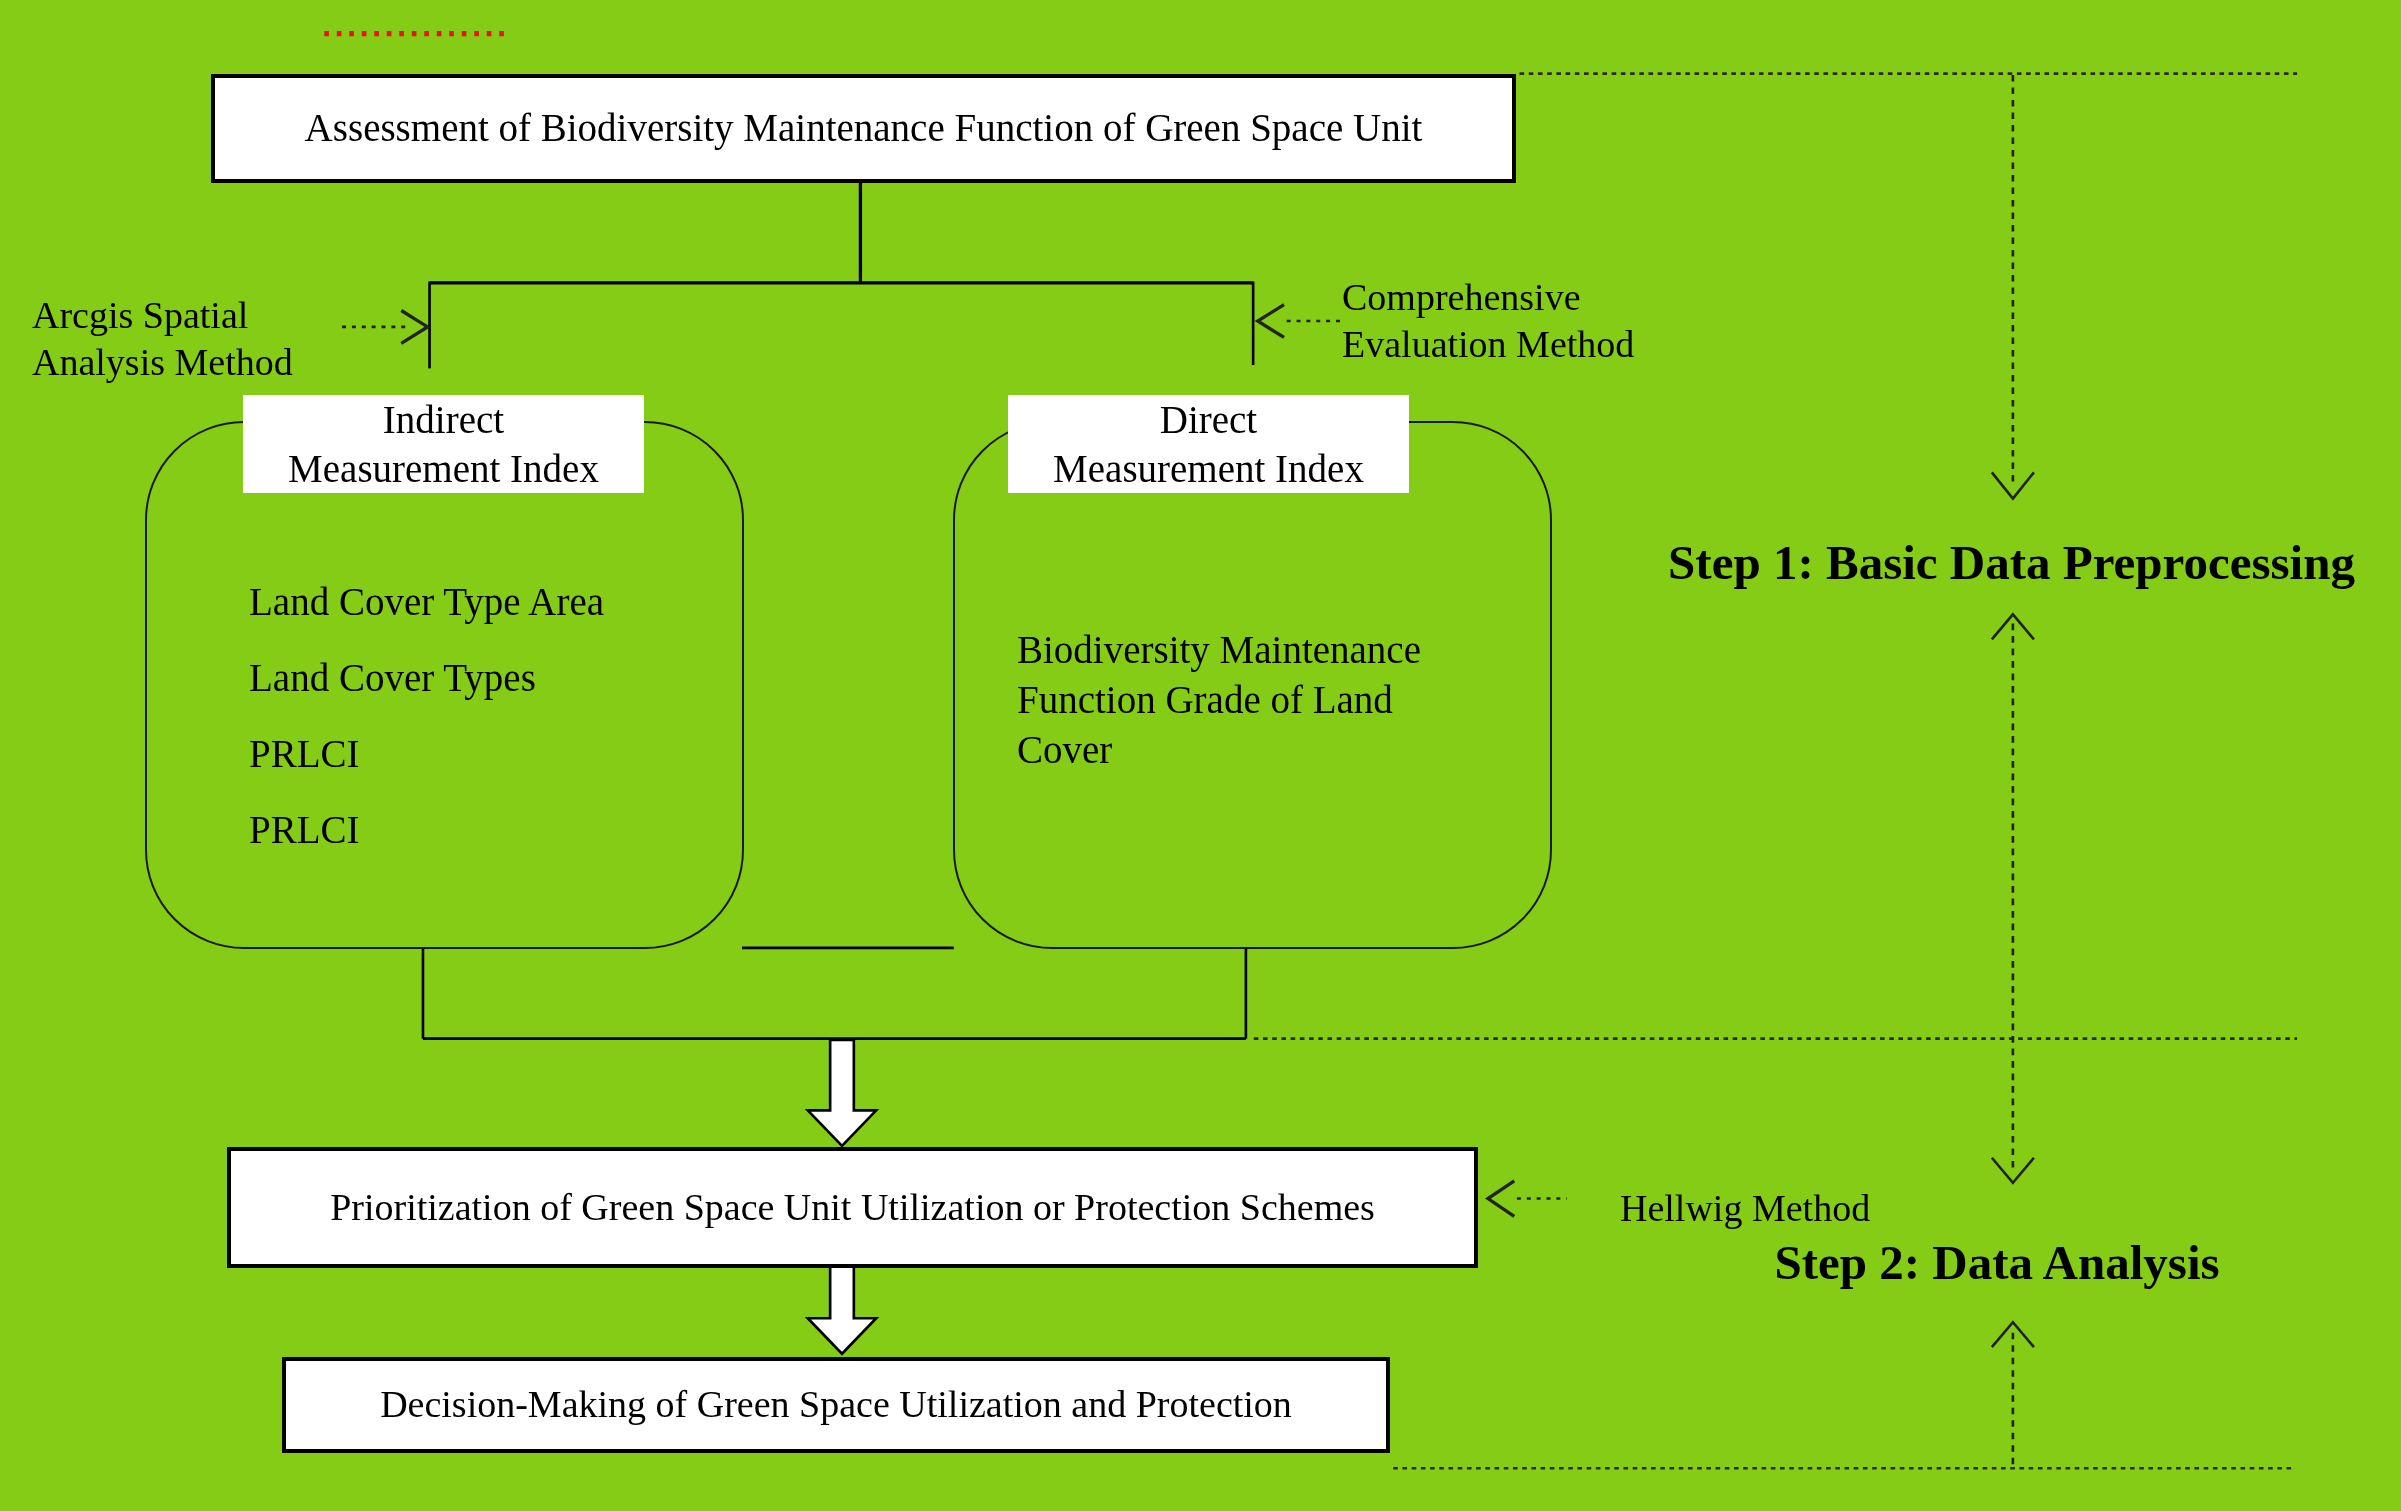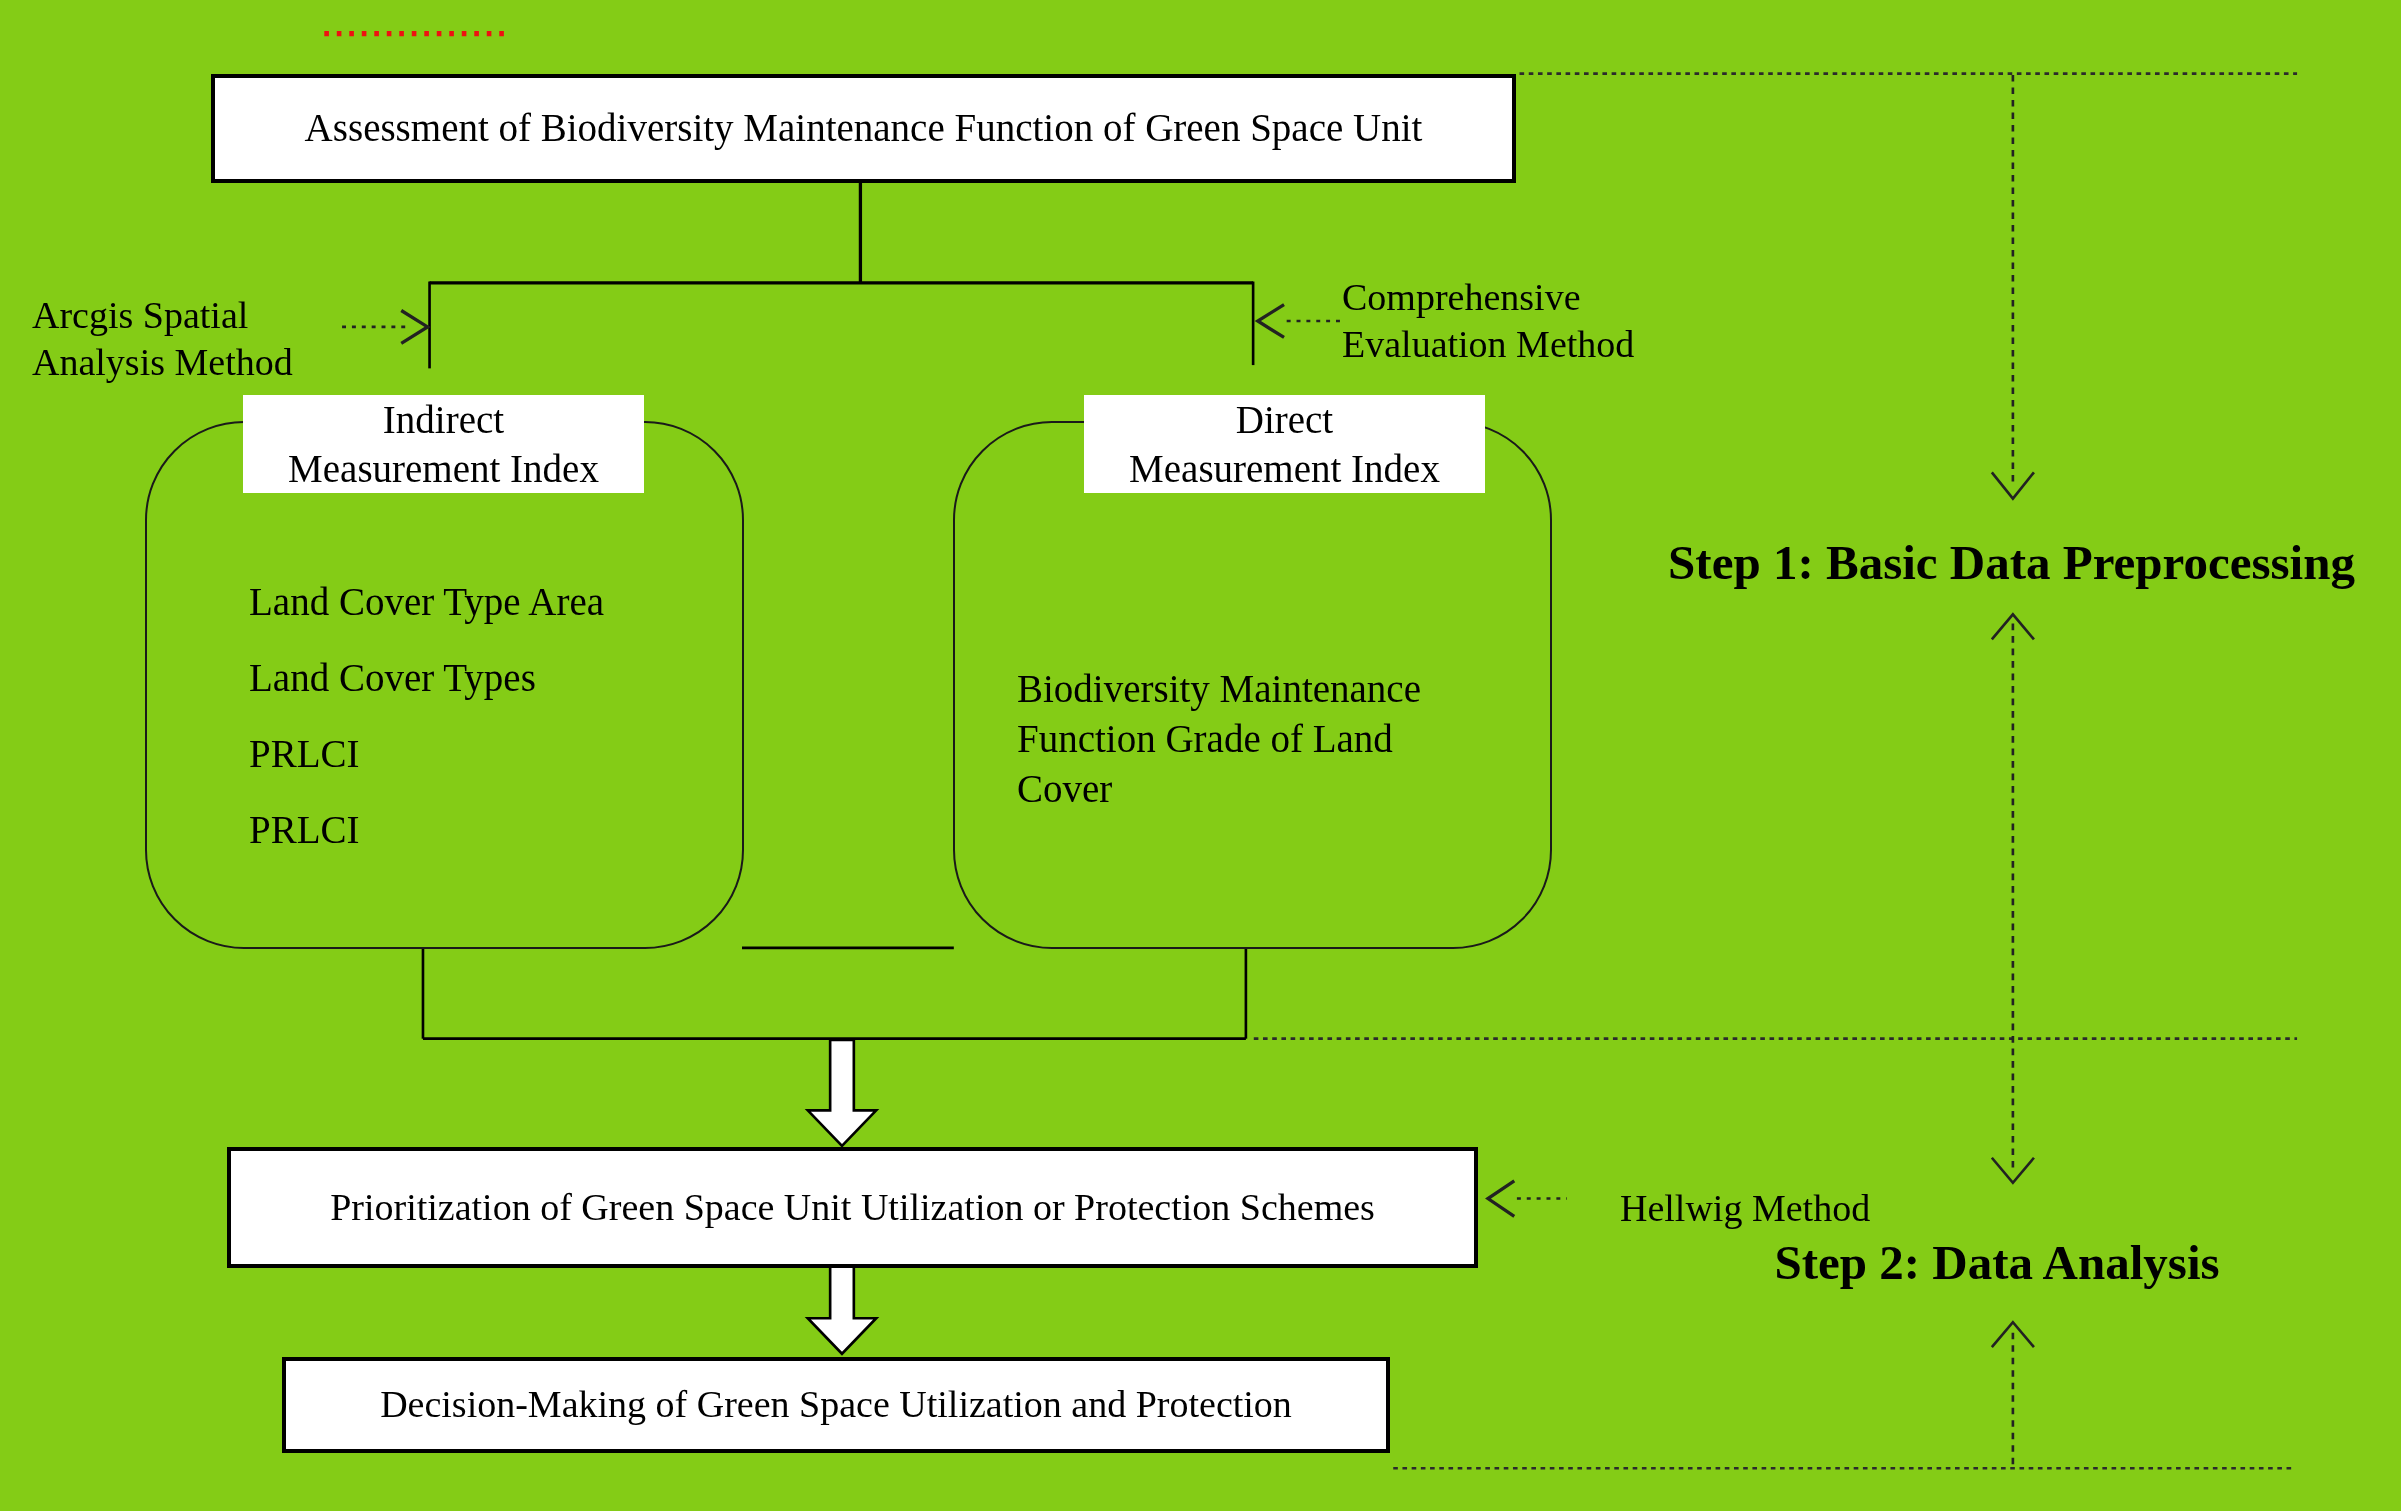--- a/index.html
+++ b/index.html
@@ -107,23 +107,23 @@
   <div class="abs boxtitle" style="left:243px;top:395px;width:401px;">Indirect
 Measurement Index</div>
   <div class="abs itemlist" style="left:249px;top:564px;">
     <div>Land Cover Type Area</div>
     <div>Land Cover Types</div>
     <div>PRLCI</div>
     <div>PRLCI</div>
   </div>
 
   <div class="abs roundbox" style="left:953px;top:421px;width:599px;height:528px;"></div>
-  <div class="abs boxtitle" style="left:1084px;top:395px;width:401px;">Direct
+  <div class="abs boxtitle" style="left:1008px;top:395px;width:401px;">Direct
 Measurement Index</div>
-  <div class="abs content-text" style="left:1017px;top:625px;width:513px;margin-top:39px;">Biodiversity Maintenance
+  <div class="abs content-text" style="left:1017px;top:625px;width:513px;">Biodiversity Maintenance
 Function Grade of Land
 Cover</div>
 
   <div class="abs rectbox prior-font" style="left:227px;top:1147px;width:1251px;height:121px;">
     <span>Prioritization of Green Space Unit Utilization or Protection Schemes</span>
   </div>
 
   <div class="abs method-label" style="left:1572px;top:1185px;line-height:47px;margin-left:48px;">Hellwig Method</div>
 
   <div class="abs rectbox prior-font" style="left:282px;top:1357px;width:1108px;height:96px;">

